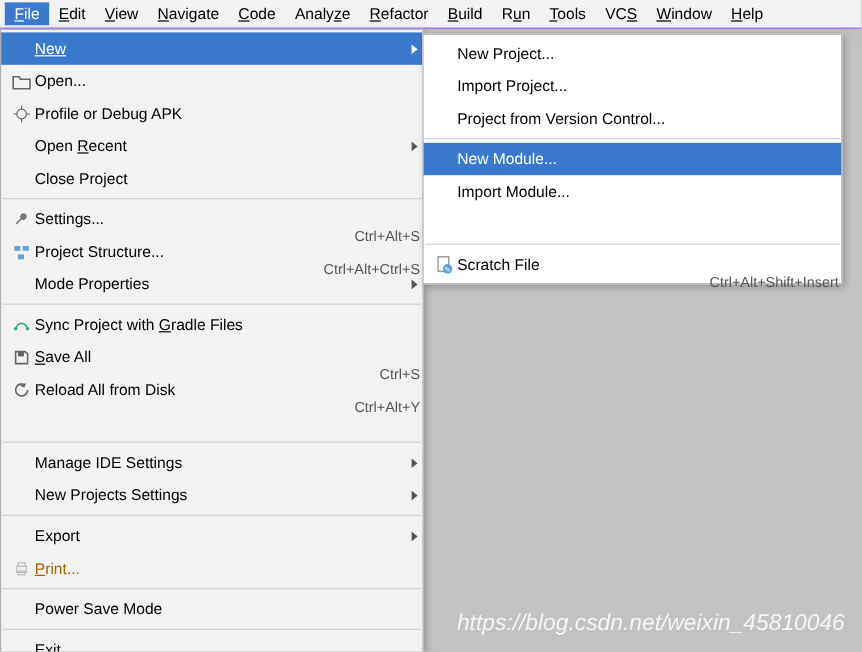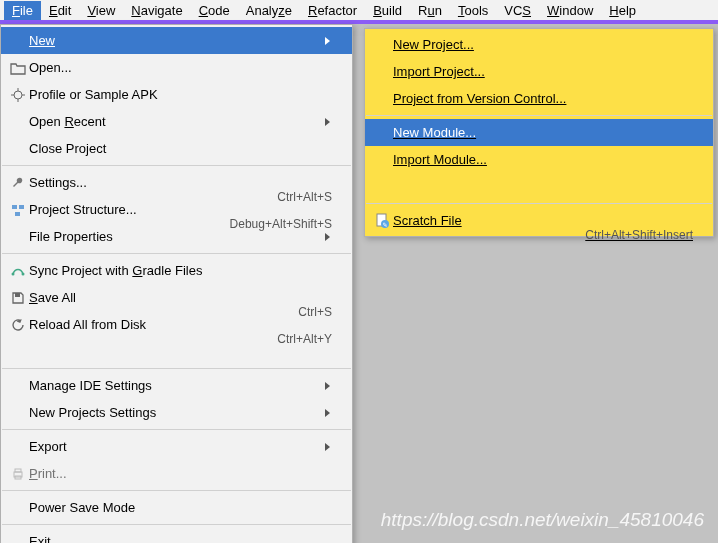--- a/index.html
+++ b/index.html
@@ -8,21 +8,21 @@
       font-size: 13px;
       background: #c0c0c0;
       width: 718px;
       height: 543px;
       overflow: hidden;
       position: relative;
       color: #000;
     }
     .menubar {
       background: #f2f2f2;
-      border-bottom: 4px solid #8b5cf6;
+      border-bottom: 1px solid #8b5cf6;
       display: flex;
       height: 24px;
       align-items: center;
       padding: 0 4px;
     }
     .menubar-item {
       padding: 2px 8px;
       cursor: default;
     }
     .menubar-item.active {
@@ -44,41 +44,40 @@
       left: 0;
       width: 353px;
       background: #f2f2f2;
       border: 1px solid #b0b0b0;
       box-shadow: 2px 2px 6px rgba(0,0,0,0.25);
       padding: 2px 0;
     }
     .submenu {
       position: absolute;
       top: 28px;
-      left: 364px;
+      left: 352px;
       width: 350px;
-      background: #fde047;
+      background: #ffffff;
       border: 1px solid #b0b0b0;
       box-shadow: 2px 2px 6px rgba(0,0,0,0.25);
       padding: 2px 0;
-      text-decoration: underline;
     }
     .menu-item {
       display: flex;
       align-items: center;
       height: 27px;
-      padding: 0 20px 0 6px;
+      padding: 0 2px 0 6px;
       cursor: default;
       position: relative;
     }
     .menu-item.selected {
       background: #3a79cc;
       color: #fff;
     }
-    .menu-item.disabled { color: #737373; }
+    .menu-item.disabled { color: #a16207; }
     .menu-icon {
       width: 22px;
       height: 16px;
       display: flex;
       align-items: center;
       justify-content: center;
       flex-shrink: 0;
     }
     .menu-label { flex: 1; }
     .menu-label .u { text-decoration: underline; }
@@ -137,21 +136,21 @@
   <div class="menu-item">
     <span class="menu-icon">
         <svg width="14" height="14">
           <circle cx="7" cy="7" r="4" fill="none" stroke="#666"></circle>
           <line x1="7" y1="0" x2="7" y2="3" stroke="#666"></line>
           <line x1="7" y1="11" x2="7" y2="14" stroke="#666"></line>
           <line x1="0" y1="7" x2="3" y2="7" stroke="#666"></line>
           <line x1="11" y1="7" x2="14" y2="7" stroke="#666"></line>
         </svg>
       </span>
-    <span class="menu-label">Profile or Sample APK</span>
+    <span class="menu-label">Profile or Debug APK</span>
   </div>
   <div class="menu-item">
     <span class="menu-icon"></span>
     <span class="menu-label" id="lbl-open-recent">Open <span class="u">R</span>ecent</span>
     <span class="menu-arrow">
         <svg width="8" height="10">
           <path d="M1 1 L6 5 L1 9 Z" fill="#555"></path>
         </svg>
       </span>
   </div>
@@ -171,25 +170,25 @@
   </div>
   <div class="menu-item">
     <span class="menu-icon">
         <svg width="14" height="14">
           <rect x="1" y="2" width="5" height="4" fill="#6aa0d8"></rect>
           <rect x="8" y="2" width="5" height="4" fill="#6aa0d8"></rect>
           <rect x="4" y="9" width="5" height="4" fill="#6aa0d8"></rect>
         </svg>
       </span>
     <span class="menu-label">Project Structure...</span>
-    <span class="menu-shortcut">Debug+Alt+Shift+S</span>
-  </div>
-  <div class="menu-item">
-    <span class="menu-icon"></span>
-    <span class="menu-label">File Properties</span>
+    <span class="menu-shortcut">Ctrl+Alt+Ctrl+S</span>
+  </div>
+  <div class="menu-item">
+    <span class="menu-icon"></span>
+    <span class="menu-label">Mode Properties</span>
     <span class="menu-arrow">
         <svg width="8" height="10">
           <path d="M1 1 L6 5 L1 9 Z" fill="#555"></path>
         </svg>
       </span>
   </div>
   <div class="menu-sep"></div>
   <div class="menu-item">
     <span class="menu-icon">
         <svg width="16" height="14">

